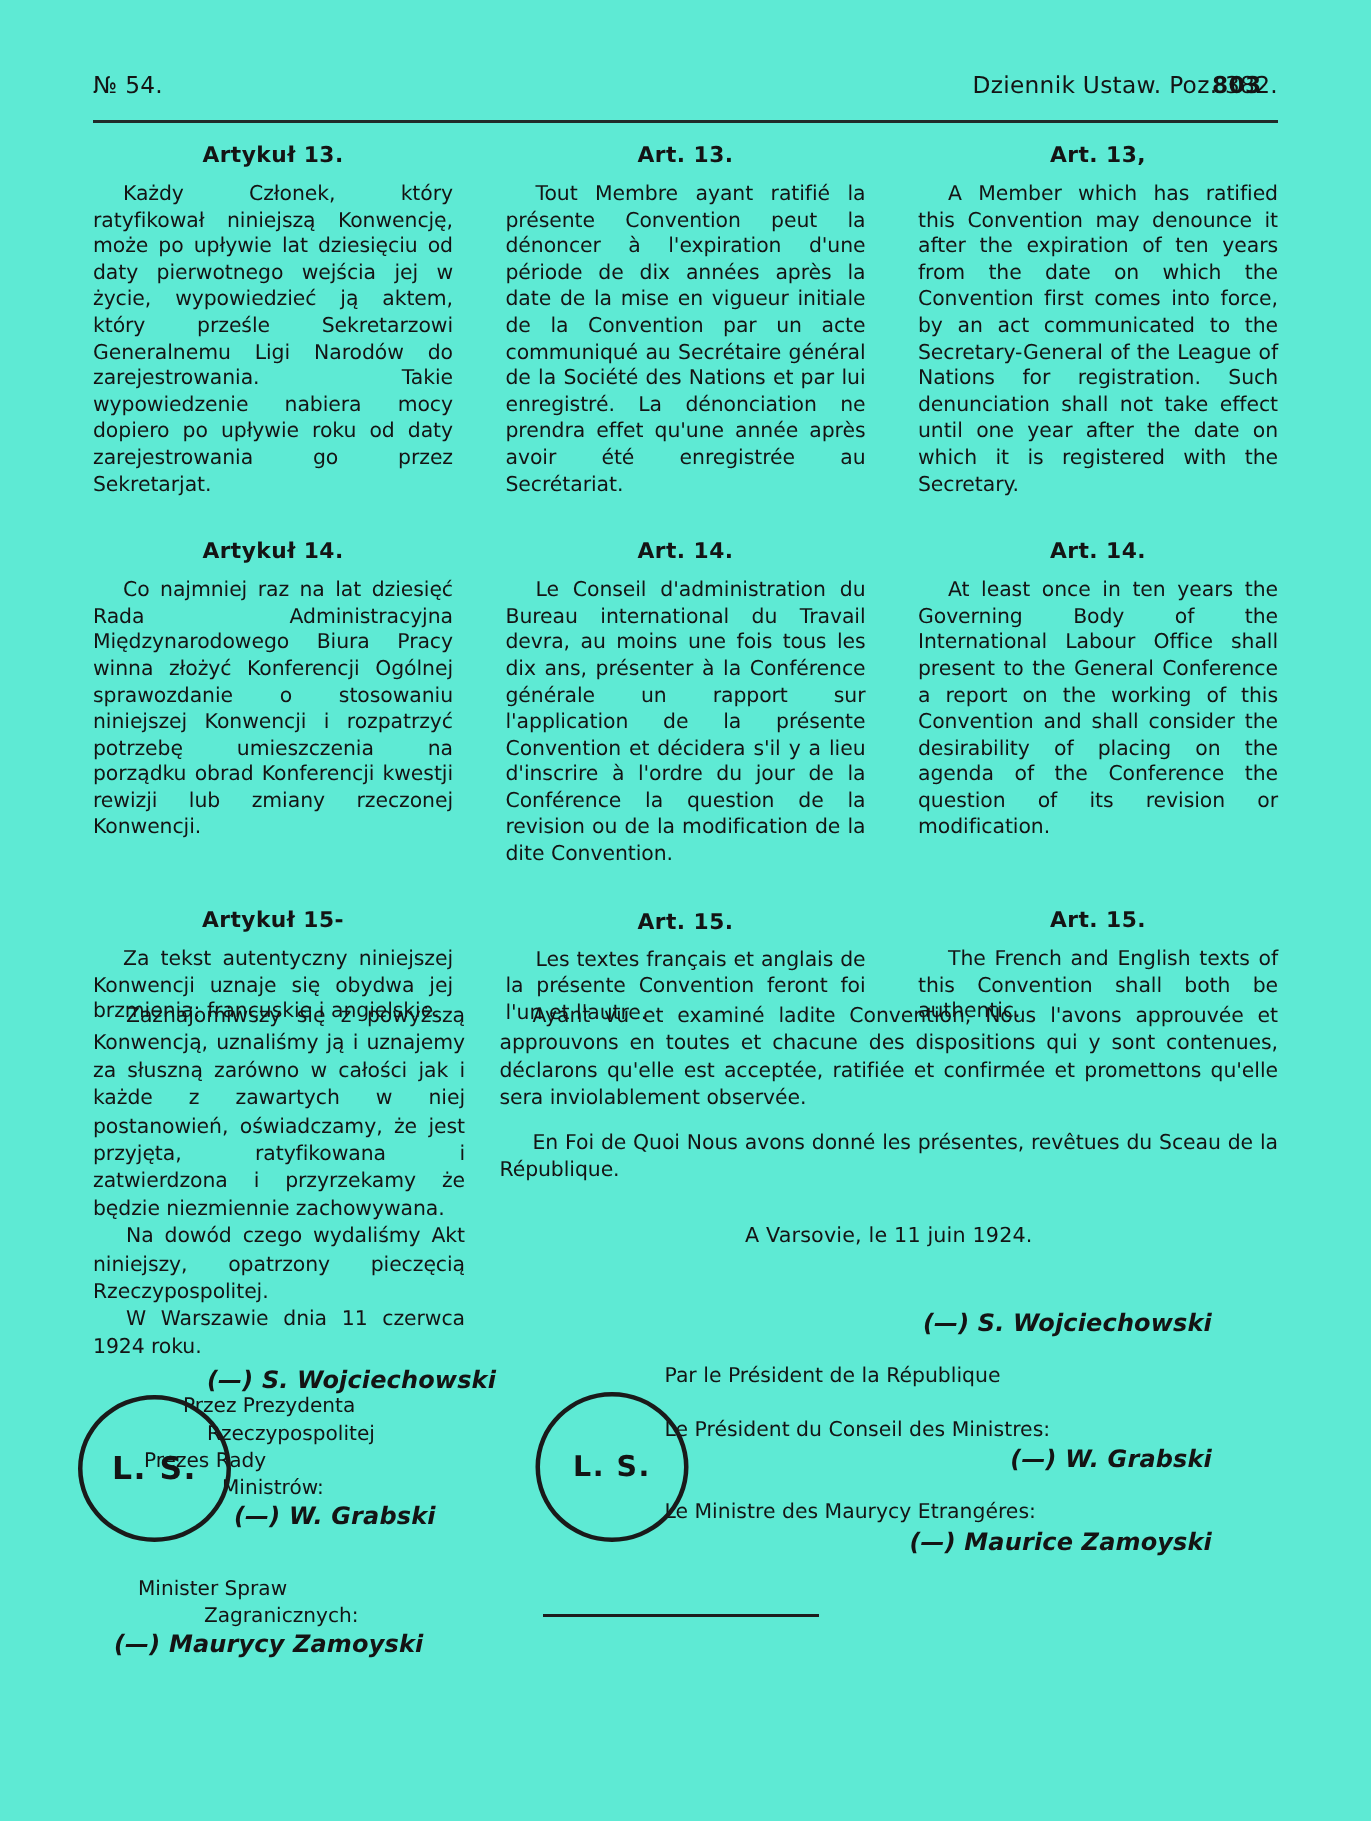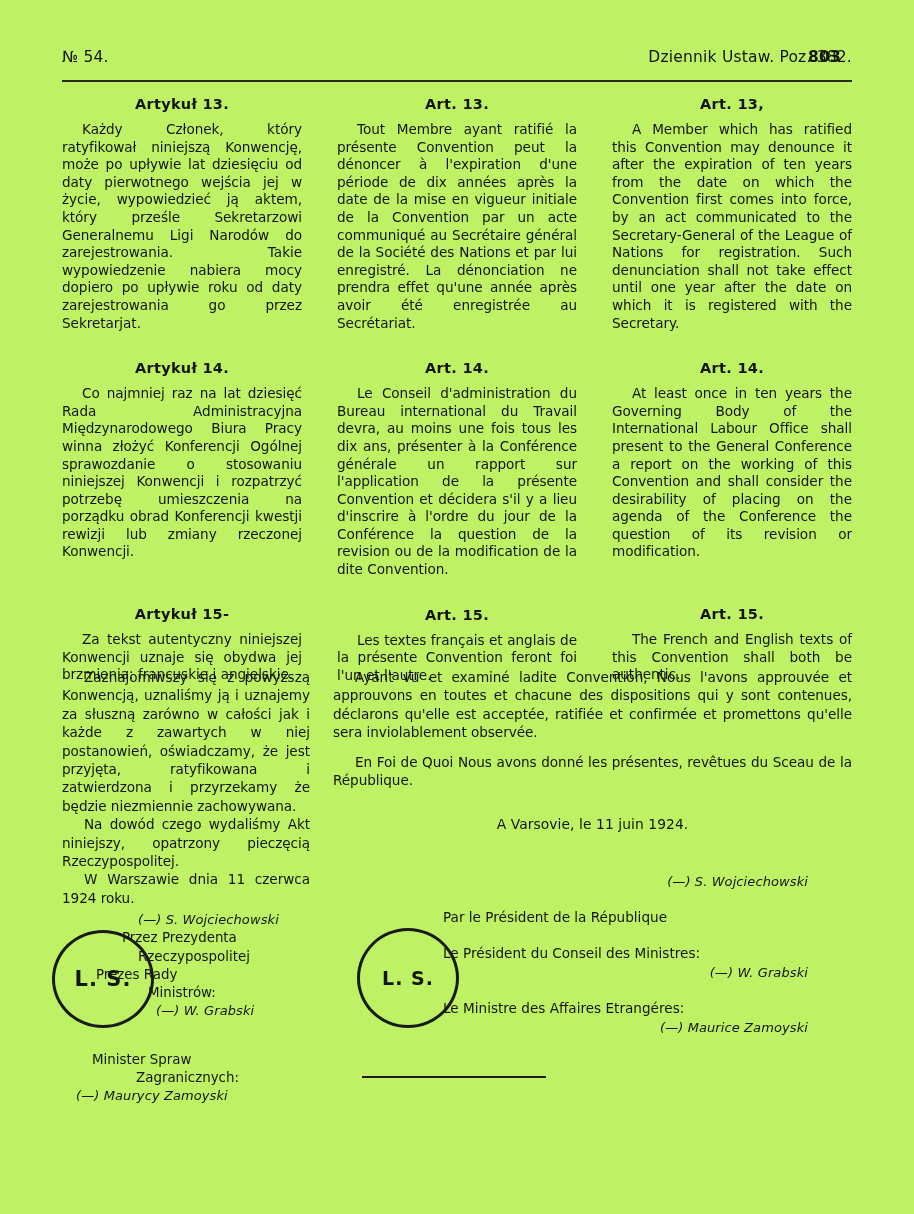--- a/index.html
+++ b/index.html
@@ -10,21 +10,21 @@
   }
   body {
     font-family: "DejaVu Sans", sans-serif;
     color: #141414;
   }
   #page {
     position: relative;
     width: 914px;
     height: 1214px;
     margin: 0 auto;
-    background: #bef264;
+    background: #5eead4;
     overflow: hidden;
   }
 
   
   .head {
     position: absolute;
     left: 62px;
     top: 48px;
     width: 790px;
     height: 26px;
@@ -126,22 +126,22 @@
   .center-line {
     text-align: center;
     font-size: 13.8px;
     margin-top: 27px;
     letter-spacing: .1px;
   }
 
   
   .sig {
     font-style: italic;
-    font-weight: normal;
-    font-size: 13px;
+    font-weight: bold;
+    font-size: 16px;
     letter-spacing: .1px;
   }
 
   
   .pl-sign {
     margin-top: 4px;
     font-size: 13.4px;
     line-height: 18.2px;
   }
   .pl-sign div { white-space: nowrap; }
@@ -285,21 +285,21 @@
         <div class="center-line">A Varsovie, le 11 juin 1924.</div>
 
         <div class="fr-sign">
           <div class="r sig">(—) S. Wojciechowski</div>
           <div class="spacer"></div>
           <div class="l">Par le Président de la République</div>
           <div class="spacer"></div>
           <div class="l">Le Président du Conseil des Ministres:</div>
           <div class="r sig">(—) W. Grabski</div>
           <div class="spacer"></div>
-          <div class="l">Le Ministre des Affaires Etrangéres:</div>
+          <div class="l">Le Ministre des Maurycy Etrangéres:</div>
           <div class="r sig">(—) Maurice Zamoyski</div>
         </div>
       </div>
 
     </div>
   </div>
 
   <div class="seal" id="seal-pl">
     <span>L. S.</span>
   </div>

